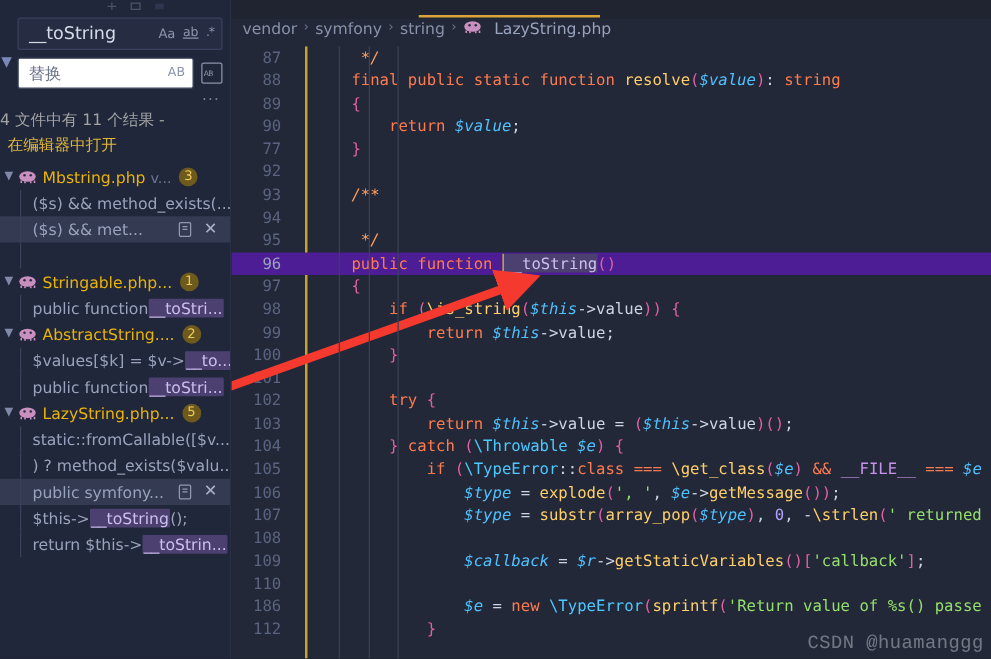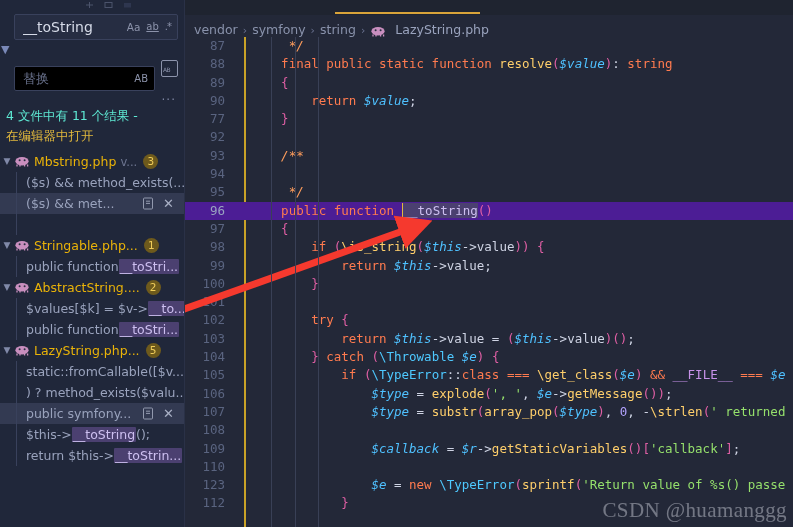--- a/index.html
+++ b/index.html
@@ -62,42 +62,42 @@
   .opt-ic.rx { font-size: 10px; letter-spacing: -1px; }
 
   .replace-row {
     display: flex; align-items: center;
     padding: 6px 6px 0 14px;
     gap: 6px;
   }
   .replace-box {
     flex: 1; height: 25px;
     border: 1px solid #39415c; border-radius: 2px;
-    background: #000000;
-    display: flex; align-items: center; padding: 0 6px 0 8px; margin-top: 20px;
+    background: #ffffff;
+    display: flex; align-items: center; padding: 0 6px 0 8px;
   }
   .replace-box .val { flex: 1; color: #69718c; font-size: 13px; }
   .replall-ic {
     width: 17px; height: 17px;
     border: 1.3px solid #8c93ab; border-radius: 2px;
     position: relative; flex: 0 0 17px;
   }
   .replall-ic::after {
     content: "AB"; position: absolute; left: 1px; top: 5px;
     font-size: 6px; color: #8c93ab; letter-spacing: -.5px;
   }
   .dots {
     text-align: right; padding-right: 8px;
     color: #7d86a3; font-size: 12px; letter-spacing: 1px;
     line-height: 10px; height: 13px;
   }
 
   .result-summary {
-    padding: 4px 0 0 6px;
-    color: #5eead4; font-size: 12.5px;
+    padding: 4px 0 0 0;
+    color: #a3a3a3; font-size: 12.5px;
     white-space: nowrap;
   }
   .open-in-editor {
     padding: 2px 0 4px 6px;
     color: #e2b93d; font-size: 12.5px;
     cursor: pointer;
     display: inline-block;
   }
 
   
@@ -145,21 +145,21 @@
   
   .editor { flex: 1; position: relative; background: #232838; overflow: hidden; }
   .tabbar {
     height: 15px; background: #1f2430; position: relative;
   }
   .tab-underline {
     position: absolute; left: 150px; top: 12px; width: 145px; height: 2px;
     background: #d9a43a;
   }
   .breadcrumb {
-    height: 22px; display: flex; align-items: flex-end;
+    height: 22px; display: flex; align-items: flex-start;
     padding-left: 9px; gap: 5px;
     background: #232838;
     font-size: 12.5px; color: #8992ab;
   }
   .bc-sep { color: #6a7290; font-size: 11px; }
   .bc-file { color: #9aa3bd; }
 
   .code-area { position: relative; height: 490px; overflow: hidden; }
   .gutter {
     position: absolute; left: 0; top: 0; width: 46px; height: 100%;
@@ -206,22 +206,22 @@
     border-left: 1.5px solid #e2b93d;
   }
 
   
   .arrow { position: absolute; left: 0; top: 0; pointer-events: none; }
 
   
   .watermark {
     position: absolute; right: 6px; bottom: 4px;
     color: rgba(226,229,238,.42);
-    font-size: 21px;
-    font-family: Liberation Serif, serif;
+    font-size: 15px;
+    font-family: Liberation Mono, monospace;
     white-space: nowrap;
     letter-spacing: .4px;
   }
 </style>
 </head>
 <body>
 
 <div class="app">
 
   <div class="find-panel">
@@ -428,21 +428,21 @@
           <div class="ln"><span class="num">101</span><span class="txt"></span></div>
           <div class="ln"><span class="num">102</span><span class="txt"><span class="pr">        </span><span class="k">try </span><span class="kp">{</span></span></div>
           <div class="ln"><span class="num">103</span><span class="txt"><span class="pr">            </span><span class="k">return </span><span class="va">$this</span><span class="pr">-&gt;value = </span><span class="kp">(</span><span class="va">$this</span><span class="pr">-&gt;value</span><span class="kp">)()</span><span class="pr">;</span></span></div>
           <div class="ln"><span class="num">104</span><span class="txt"><span class="pr">        </span><span class="kp">}</span><span class="k"> catch </span><span class="kp">(</span><span class="cl">\Throwable</span><span class="pr"> </span><span class="va">$e</span><span class="kp">)</span><span class="pr"> </span><span class="kp">{</span></span></div>
           <div class="ln"><span class="num">105</span><span class="txt"><span class="pr">            </span><span class="k">if </span><span class="kp">(</span><span class="cl">\TypeError</span><span class="pr">::</span><span class="k">class</span><span class="op"> === </span><span class="fn">\get_class</span><span class="kp">(</span><span class="va">$e</span><span class="kp">)</span><span class="op"> &amp;&amp; </span><span class="cs">__FILE__</span><span class="op"> === </span><span class="va">$e</span></span></div>
           <div class="ln"><span class="num">106</span><span class="txt"><span class="pr">                </span><span class="va">$type</span><span class="pr"> = </span><span class="fn">explode</span><span class="kp">(</span><span class="st">', '</span><span class="pr">, </span><span class="va">$e</span><span class="pr">-&gt;</span><span class="fn">getMessage</span><span class="kp">())</span><span class="pr">;</span></span></div>
           <div class="ln"><span class="num">107</span><span class="txt"><span class="pr">                </span><span class="va">$type</span><span class="pr"> = </span><span class="fn">substr</span><span class="kp">(</span><span class="fn">array_pop</span><span class="kp">(</span><span class="va">$type</span><span class="kp">)</span><span class="pr">, </span><span class="nu">0</span><span class="pr">, -</span><span class="fn">\strlen</span><span class="kp">(</span><span class="st">' returned</span></span></div>
           <div class="ln"><span class="num">108</span></div>
           <div class="ln"><span class="num">109</span><span class="txt"><span class="pr">                </span><span class="va">$callback</span><span class="pr"> = </span><span class="va">$r</span><span class="pr">-&gt;</span><span class="fn">getStaticVariables</span><span class="kp">()</span><span class="kp">[</span><span class="st">'callback'</span><span class="kp">]</span><span class="pr">;</span></span></div>
           <div class="ln"><span class="num">110</span><span class="txt"></span></div>
-          <div class="ln"><span class="num">123</span><span class="txt"><span class="pr">                </span><span class="va">$e</span><span class="pr"> = </span><span class="k">new </span><span class="cl">\TypeError</span><span class="kp">(</span><span class="fn">sprintf</span><span class="kp">(</span><span class="st">'Return value of %s() passe</span></span></div>
+          <div class="ln"><span class="num">186</span><span class="txt"><span class="pr">                </span><span class="va">$e</span><span class="pr"> = </span><span class="k">new </span><span class="cl">\TypeError</span><span class="kp">(</span><span class="fn">sprintf</span><span class="kp">(</span><span class="st">'Return value of %s() passe</span></span></div>
           <div class="ln"><span class="num">112</span><span class="txt"><span class="pr">            </span><span class="kp">}</span></span></div>
         </div>
 
       <svg class="arrow" width="620" height="490">
         <defs>
           <marker id="ah" markerWidth="5" markerHeight="5" refX="2.2" refY="2.5" orient="auto">
             <path d="M0,0 L5,2.5 L0,5 z" fill="#f5392e"></path>
           </marker>
         </defs>
         <line id="arrowline" stroke="#f5392e" stroke-width="7" marker-end="url(#ah)" x1="-90" y1="304" x2="229" y2="190"></line>

